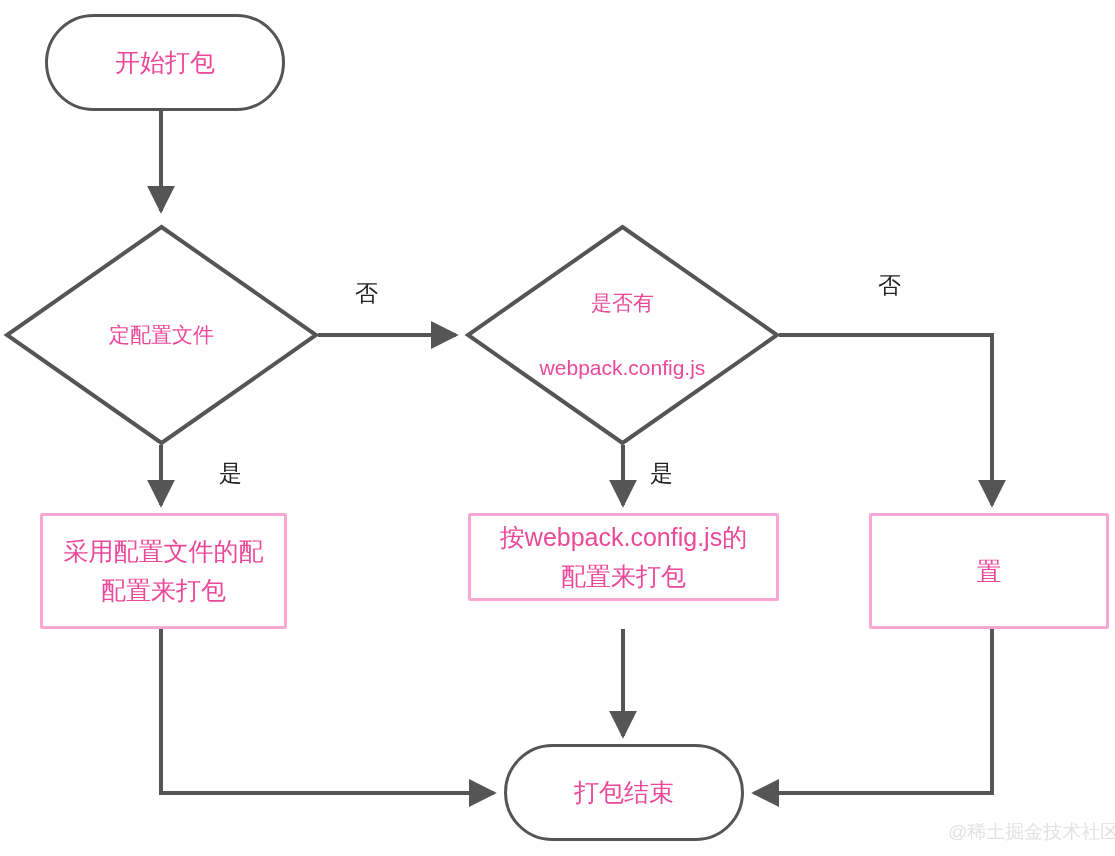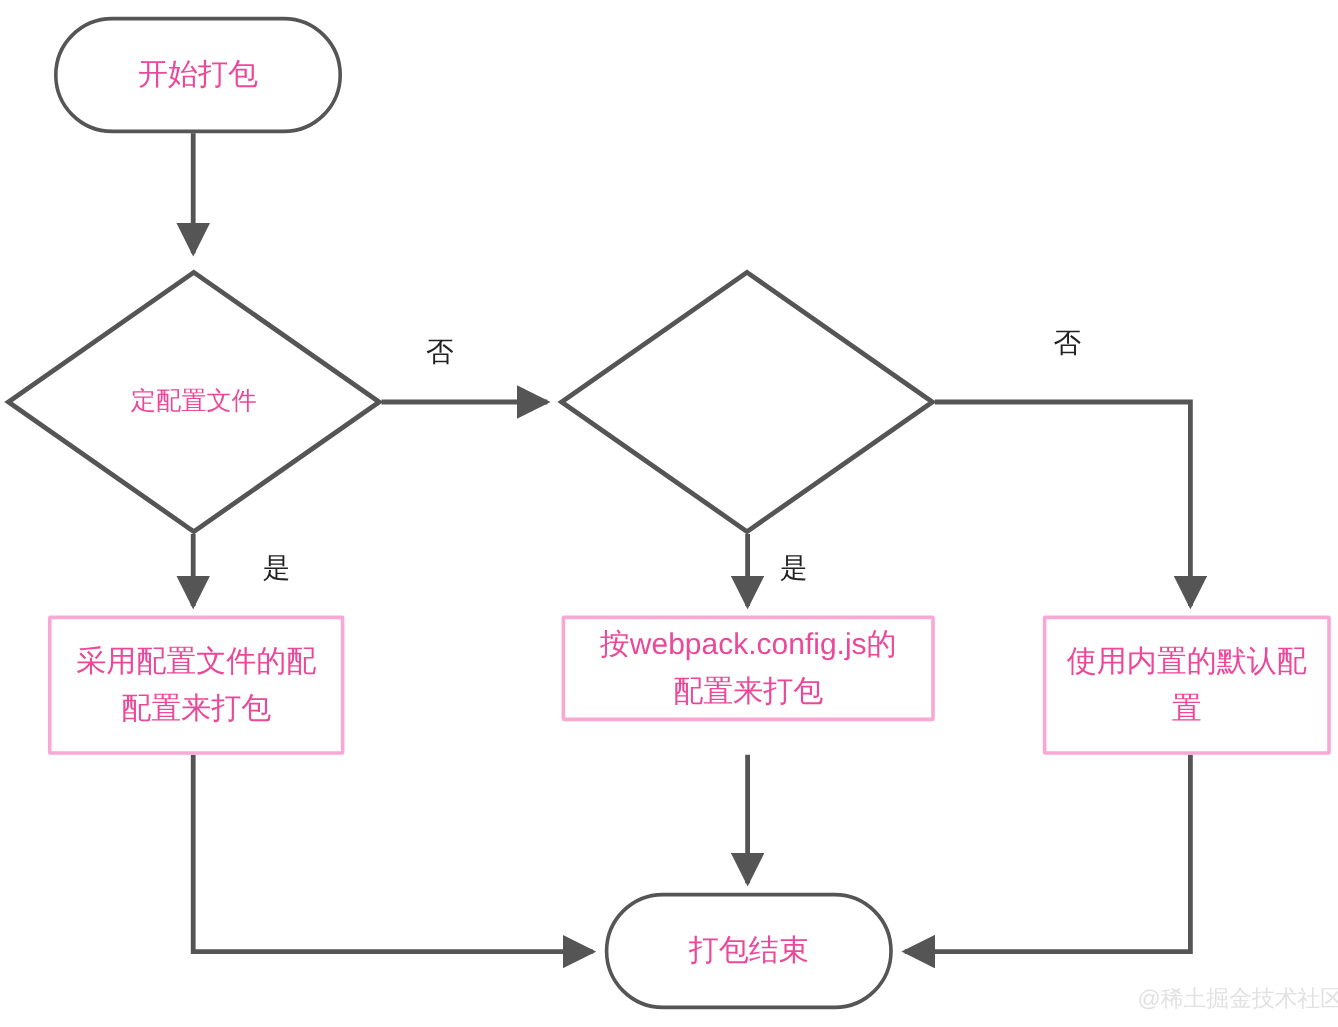--- a/index.html
+++ b/index.html
@@ -122,33 +122,36 @@
   </svg>
 
   <div class="node terminator" style="left:45px; top:14px; width:240px; height:97px;">
     <span class="line">开始打包</span>
   </div>
 
   <div class="node decision" style="left:5px; top:225px; width:313px; height:220px;">
     <span class="line">定配置文件</span>
   </div>
 
+  <div class="node decision" style="left:466px; top:225px; width:313px; height:220px;">
+    <span class="line">是否有</span>
+    <span class="line">webpack.config.js</span>
+  </div>
 
   <div class="node process" style="left:40px; top:513px; width:247px; height:116px;">
     <span class="line">采用配置文件的配</span>
     <span class="line">配置来打包</span>
   </div>
 
   <div class="node process" style="left:468px; top:513px; width:311px; height:88px;">
     <span class="line">按webpack.config.js的</span>
     <span class="line">配置来打包</span>
   </div>
 
   <div class="node process" style="left:869px; top:513px; width:240px; height:116px;">
-    <span class="line">使用内置的默认配</span>
     <span class="line">置</span>
   </div>
 
   <div class="node terminator" style="left:504px; top:744px; width:240px; height:97px;">
     <span class="line">打包结束</span>
   </div>
 
   <div class="edge-label" style="left:355px; top:278px;">否</div>
   <div class="edge-label" style="left:219px; top:458px;">是</div>
   <div class="edge-label" style="left:650px; top:458px;">是</div>

